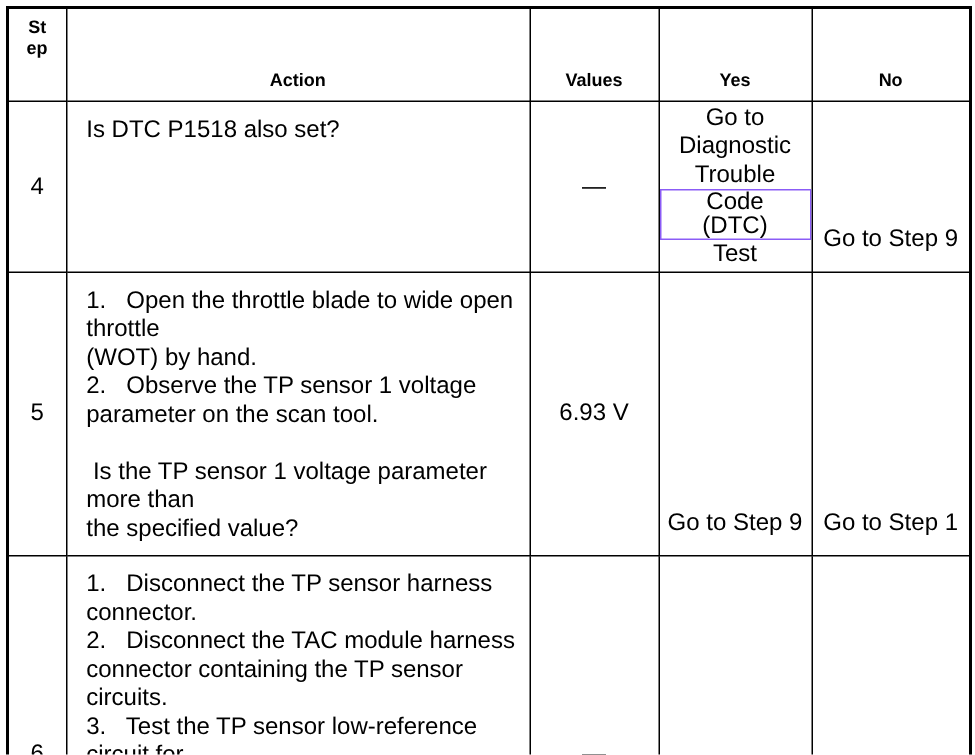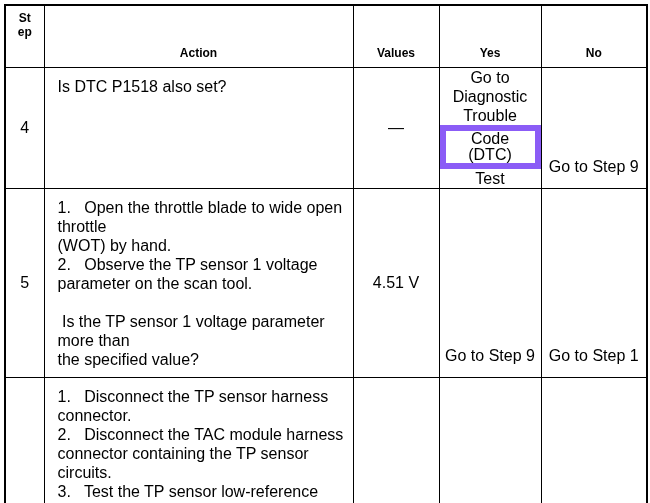--- a/index.html
+++ b/index.html
@@ -24,21 +24,21 @@
   .va-mid { vertical-align: middle; margin-top: 15px; }
   .va-bot { vertical-align: bottom; }
   .ctr { text-align: center; }
   .ml { white-space: pre-wrap; }
   .hstep { padding-top: 5px; white-space: pre-line; text-align: center; }
   .hb { padding-bottom: 7px; text-align: center; }
   .action { padding: 9px 8px 8px 13px; text-align: left; }
   .pb { padding-bottom: 12px; margin-left: 24px; }
   .linkbox {
     display: inline-block;
-    border: 6px solid #8b5cf6;
+    border: 1px solid #8b5cf6;
     padding: 0 17px;
     line-height: 16px;
   }
 </style>
 </head>
 <body>
 
 <table class="diag">
   <colgroup>
     <col style="width:39px">
@@ -78,21 +78,21 @@
 
   <tr class="r5">
     <td class="va-mid ctr">5</td>
     <td class="va-top action ml">1.   Open the throttle blade to wide open throttle
 (WOT) by hand.
 2.   Observe the TP sensor 1 voltage
 parameter on the scan tool.
 
  Is the TP sensor 1 voltage parameter more than
 the specified value?</td>
-    <td class="va-mid ctr">4.51 V</td>
+    <td class="va-mid ctr">6.93 V</td>
     <td class="va-bot ctr pb">
       <span>Go to Step 9</span>
     </td>
     <td class="va-bot ctr pb">
       <span>Go to Step 1</span>
     </td>
   </tr>
 
   <tr class="r6">
     <td class="va-mid ctr">6</td>

